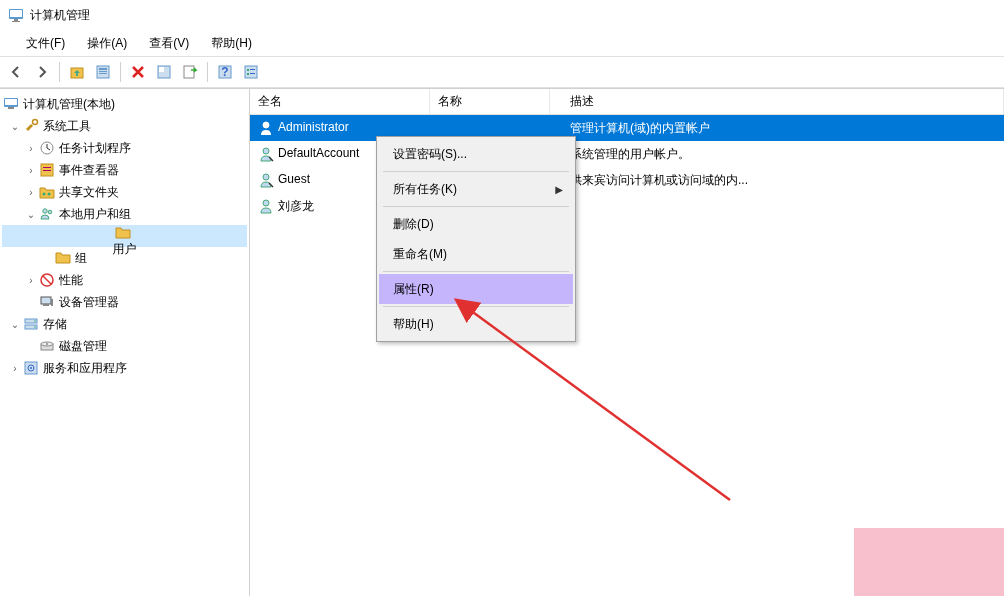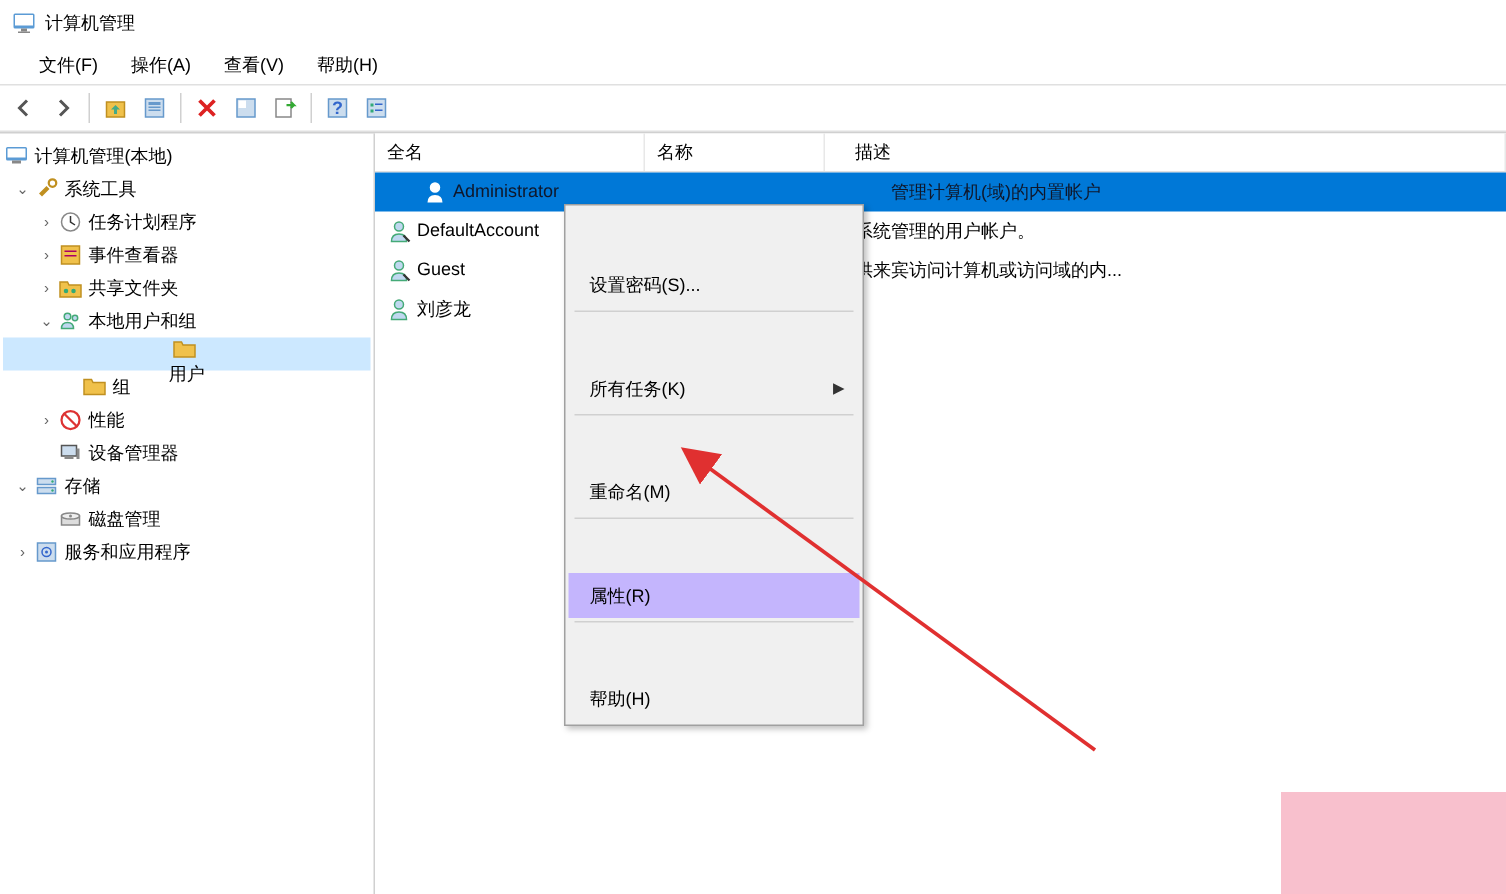--- a/index.html
+++ b/index.html
@@ -27,26 +27,26 @@
     
     .list-panel { flex: 1; position: relative; }
     .list-header { display: flex; height: 26px; border-bottom: 1px solid #e0e0e0; background: #fff; }
     .list-header-col { padding: 4px 8px; border-right: 1px solid #e8e8e8; color: #000; cursor: default; }
     .col-name { width: 120px; }
     .col-full { width: 180px; }
     .col-desc { flex: 1; margin-left: 12px; }
     
     .list-body { }
     .list-row { display: flex; height: 26px; align-items: center; cursor: default; }
-    .list-row.selected { background: #0078d7; color: #0f172a; padding-left: 24px; }
+    .list-row.selected { background: #0078d7; color: #ffffff; }
     .list-cell { padding: 0 8px; overflow: hidden; text-overflow: ellipsis; white-space: nowrap; }
     .user-icon { width: 16px; height: 16px; margin-right: 4px; vertical-align: middle; display: inline-flex; }
     
     .context-menu { position: absolute; top: 136px; left: 376px; width: 200px; background: #f0f0f0; border: 1px solid #a0a0a0; box-shadow: 2px 2px 4px rgba(0,0,0,0.25); z-index: 100; padding: 2px; }
-    .ctx-item { height: 30px; display: flex; align-items: center; padding: 0 14px; cursor: default; position: relative; margin-top: 36px; }
+    .ctx-item { height: 30px; display: flex; align-items: center; padding: 0 14px; cursor: default; position: relative; }
     .ctx-item:hover, .ctx-item.highlighted { background: #c4b5fd; }
     .ctx-sep { height: 1px; background: #d0d0d0; margin: 2px 4px; }
     .ctx-arrow { position: absolute; right: 10px; font-size: 10px; color: #333; }
     
     .annotation-arrow { position: absolute; z-index: 200; pointer-events: none; }
     .pink-box { position: absolute; right: 0; bottom: 0; width: 150px; height: 68px; background: #f8c0cd; z-index: 50; }
   </style>
 </head>
 <body>
 
@@ -334,20 +334,21 @@
 </div>
 
 <div class="context-menu">
   <div class="ctx-item">设置密码(S)...</div>
   <div class="ctx-sep"></div>
   <div class="ctx-item">
       <span>所有任务(K)</span>
       <span class="ctx-arrow">▶</span>
     </div>
   <div class="ctx-sep"></div>
+  <div class="ctx-item">删除(D)</div>
   <div class="ctx-item">重命名(M)</div>
   <div class="ctx-sep"></div>
   <div class="ctx-item highlighted">属性(R)</div>
   <div class="ctx-sep"></div>
   <div class="ctx-item">帮助(H)</div>
 </div>
 
 <svg class="annotation-arrow" style="top:290px; left:450px;" width="300" height="230">
   <defs>
       <marker id="ah" markerWidth="12" markerHeight="12" refX="2" refY="5" orient="auto">

